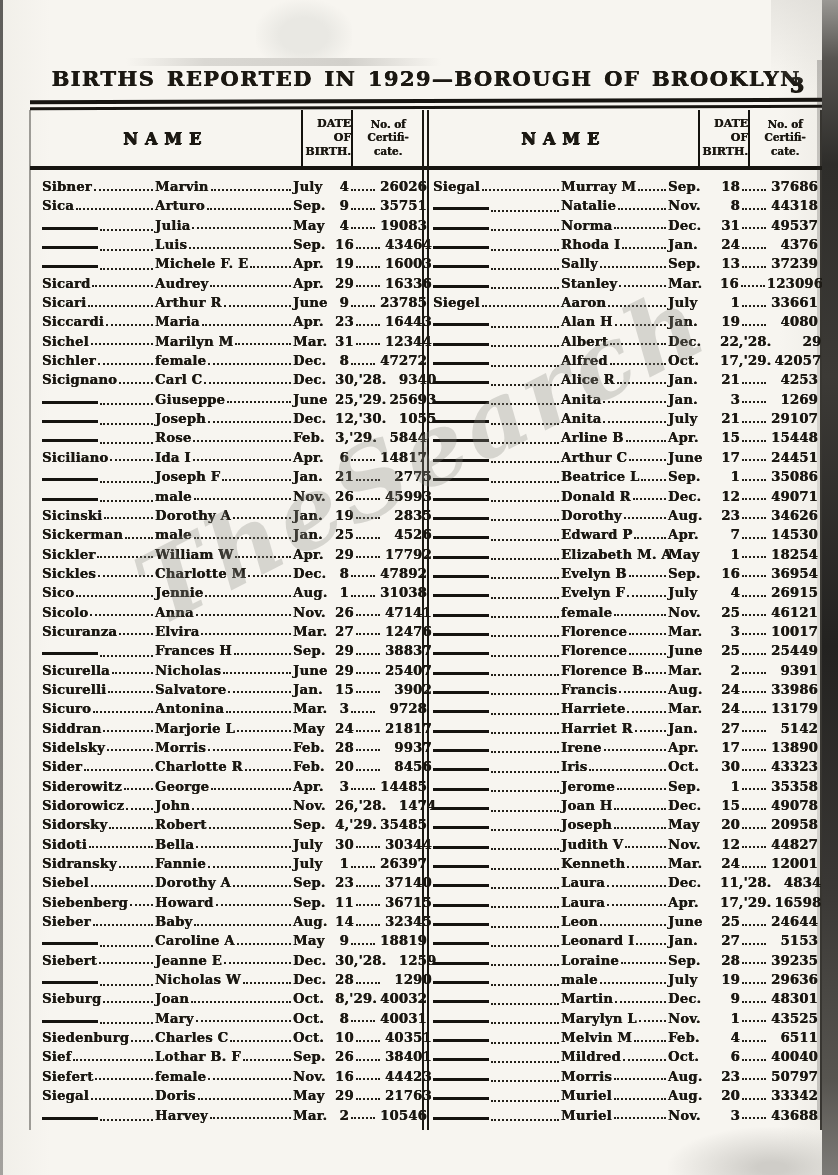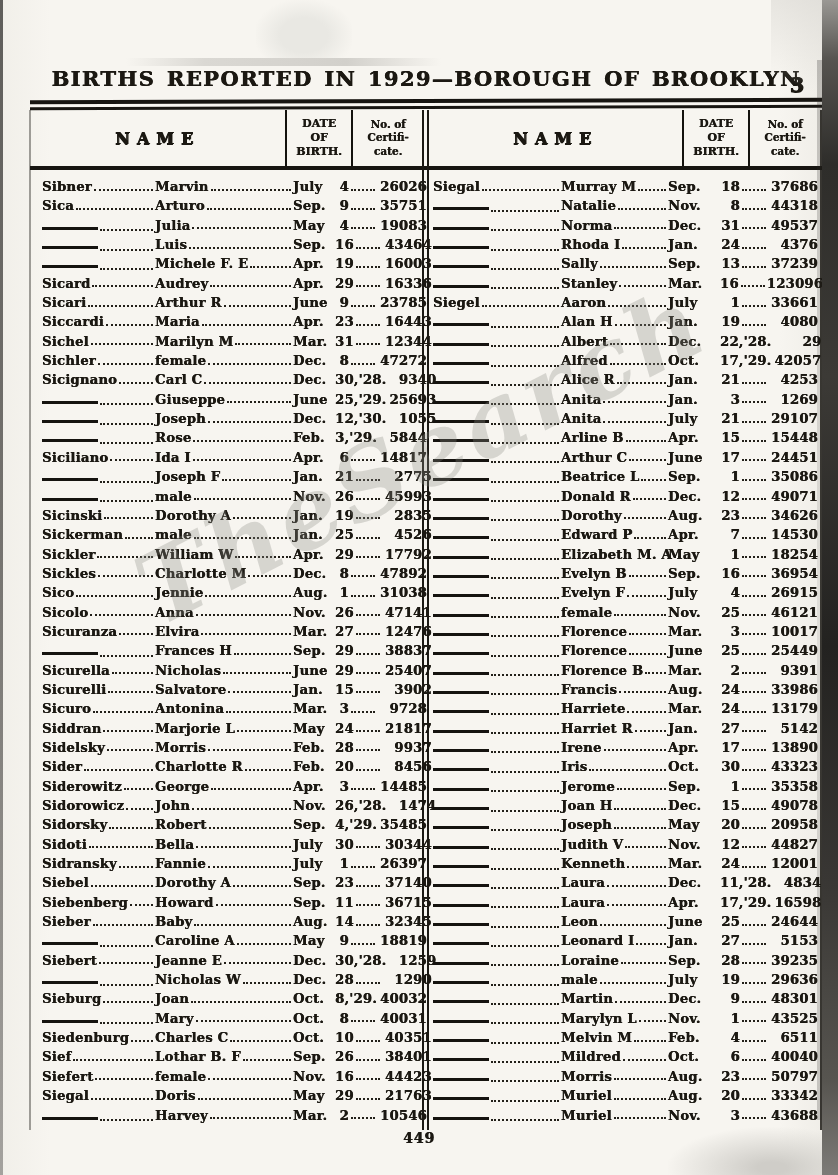--- a/index.html
+++ b/index.html
@@ -57,23 +57,23 @@
   
   .thead{position:absolute;left:30px;top:110px;width:790px;height:56px;display:flex;}
   .hhalf{display:flex;height:100%;}
   .hhalf-l{width:393px;flex:none;}
   .hhalf-r{flex:1;}
   .hgap{width:6px;flex:none;}
   .hname{flex:1;display:flex;align-items:center;justify-content:center;
     font-size:16px;font-weight:700;letter-spacing:7px;
     text-shadow:0.9px 0 0 #1b1812,0 0.7px 0 #1b1812;}
   .hv{width:2px;background:#14120e;height:100%;flex:none;}
-  .hdate{width:64px;flex:none;display:flex;flex-direction:column;justify-content:center;
+  .hdate{width:48px;flex:none;display:flex;flex-direction:column;justify-content:center;
     text-align:center;font-size:11px;font-weight:700;line-height:1.3;
-    text-shadow:0.4px 0 0 #1b1812;}
+    text-shadow:0.4px 0 0 #1b1812;align-items:flex-end;}
   .hcert{width:70px;flex:none;display:flex;flex-direction:column;justify-content:center;
     text-align:center;font-size:10.5px;font-weight:700;line-height:1.25;
     text-shadow:0.4px 0 0 #1b1812;}
 
   
   .vdivider{position:absolute;left:422px;top:110px;height:1020px;width:7px;
     border-left:2.2px solid #1b1914;border-right:2.2px solid #1b1914;box-sizing:border-box;}
   .border-rt{position:absolute;left:820px;top:110px;height:1020px;width:2px;background:#1b1914;opacity:.85;}
   .border-lt{position:absolute;left:29px;top:110px;height:1020px;width:1.5px;background:rgba(27,25,20,.4);}
 
@@ -1714,23 +1714,20 @@
         <span class="tail">
           <span class="dy">3</span>
           <span class="ldr ldrc"></span>
           <span class="ct">43688</span>
         </span>
       </div>
     </div>
 
   <div class="watermark">TheSearch</div>
 
-  <div class="footer">
-    <span>449</span>
-  </div>
 
   <div class="noise-br"></div>
   <div class="noise-tr"></div>
   <div class="edge-right-soft"></div>
   <div class="edge-right"></div>
   <div class="edge-left"></div>
 
 </div>
 
 </body></html>

